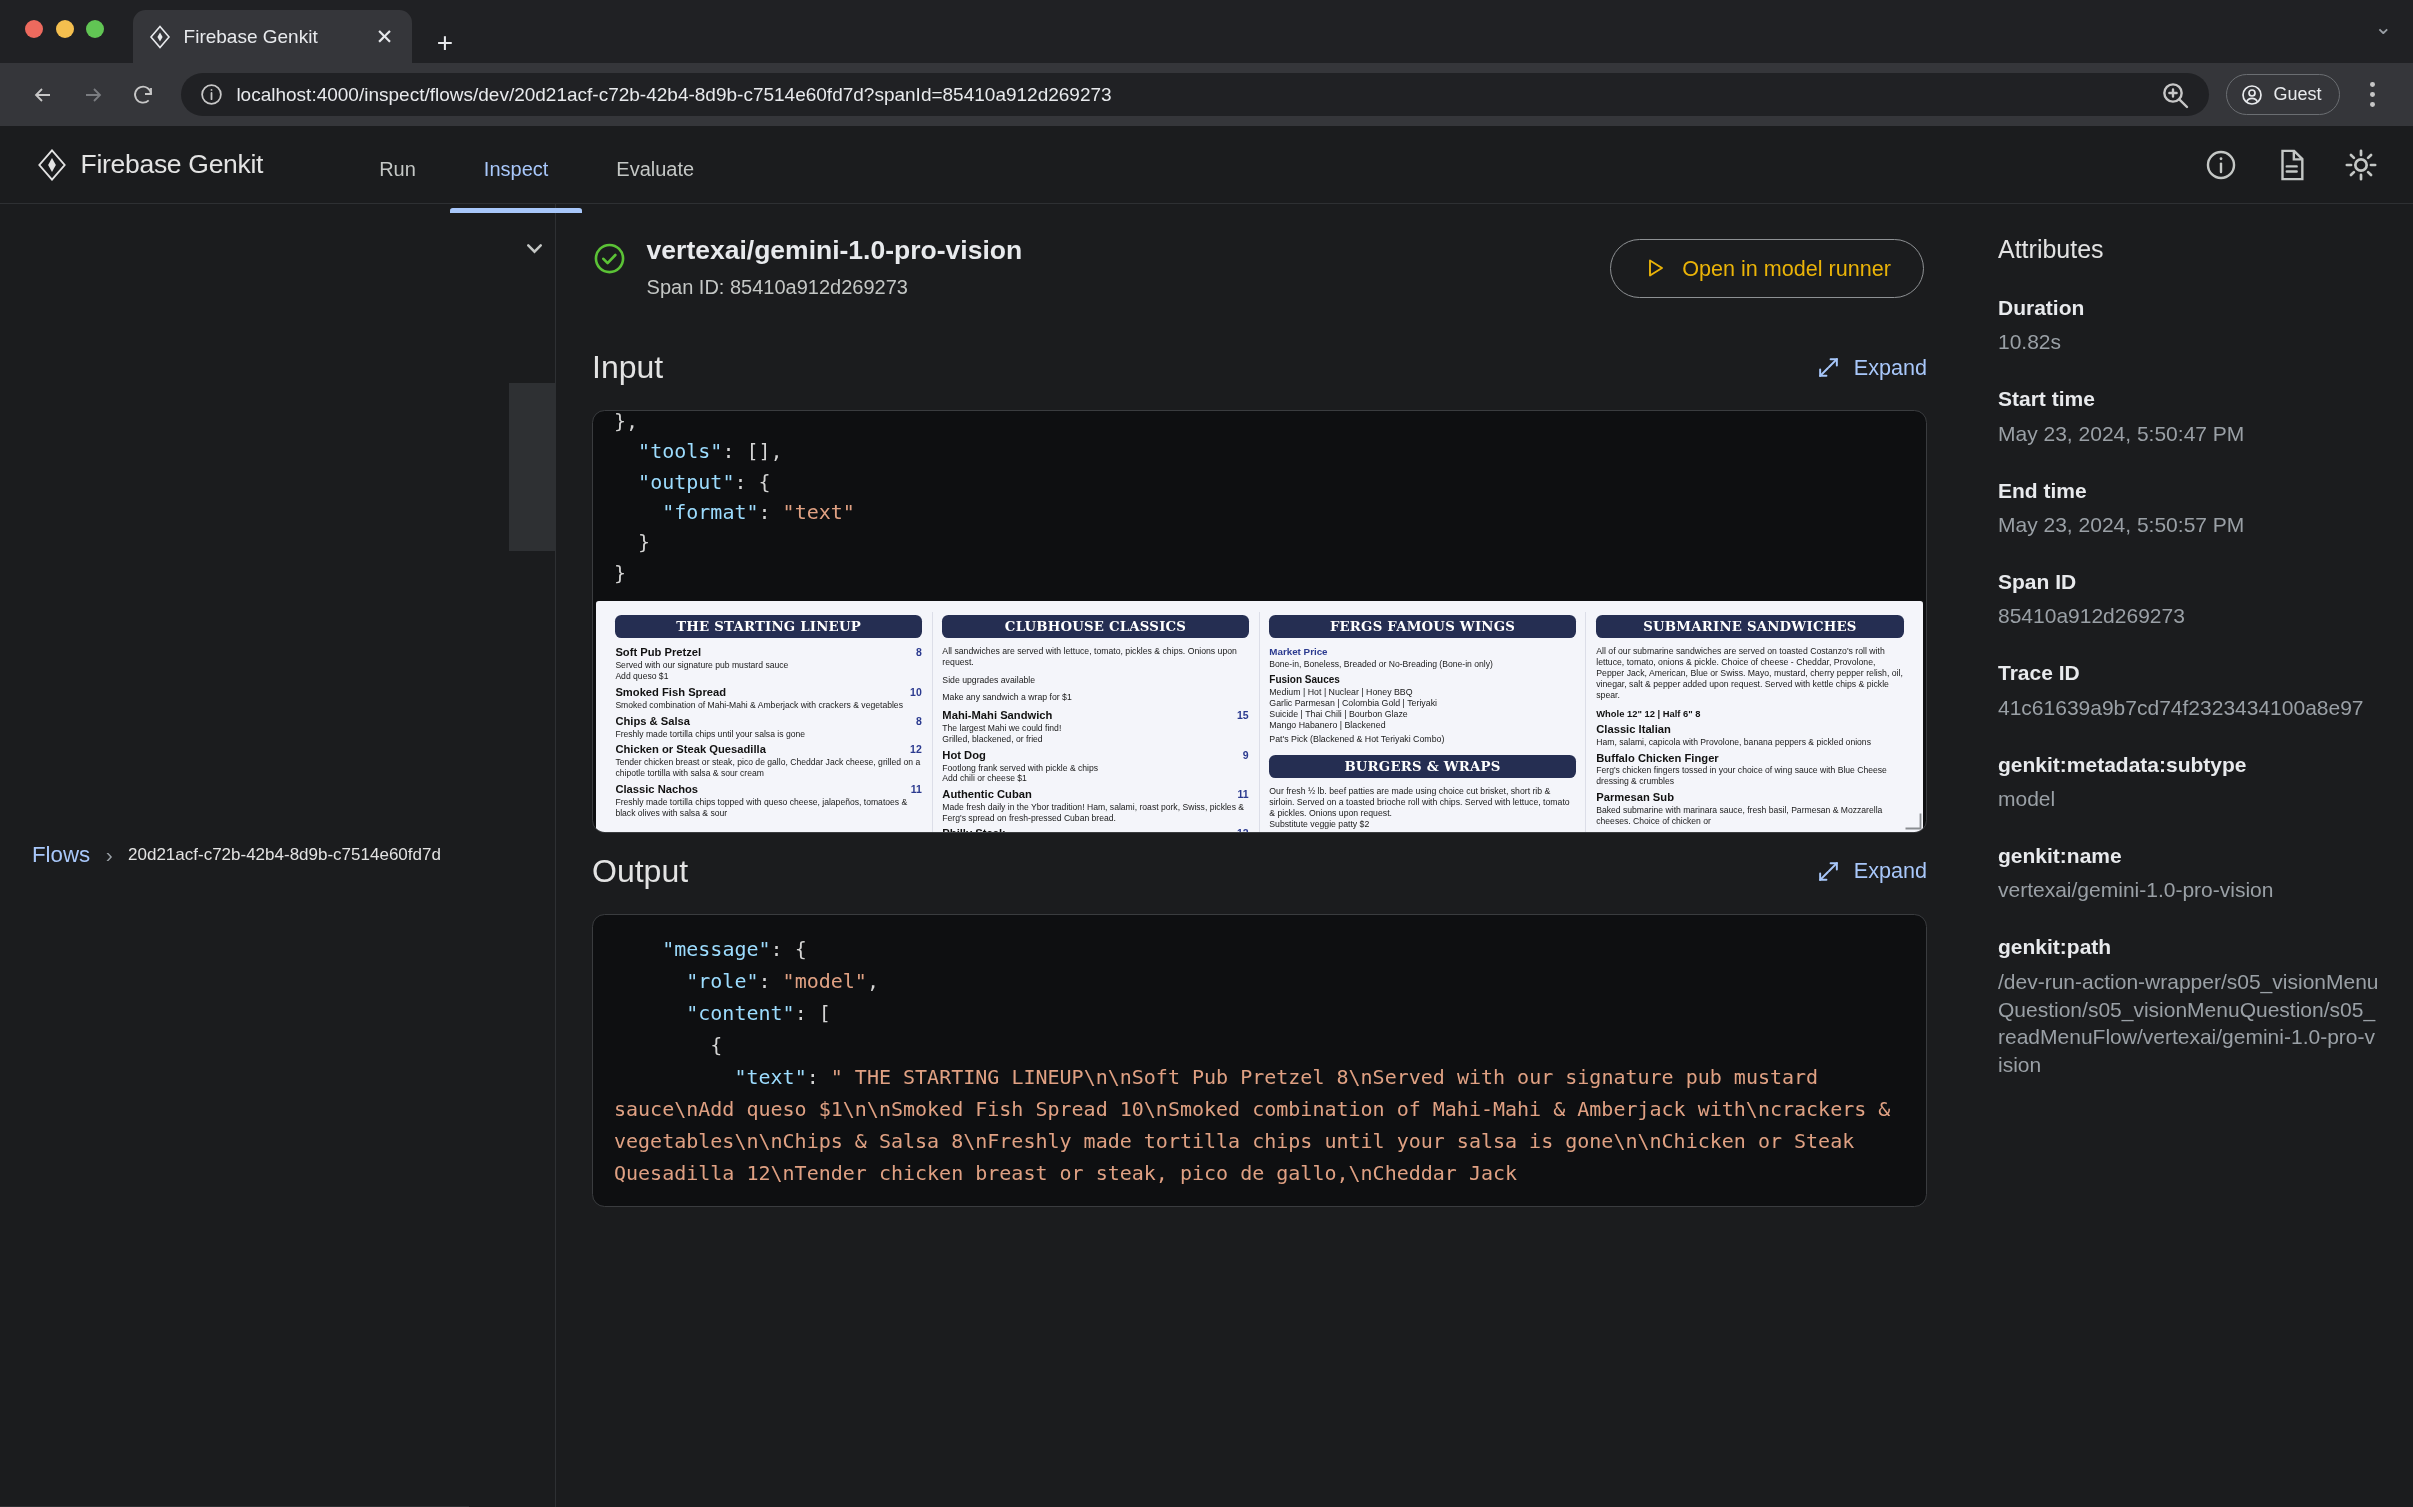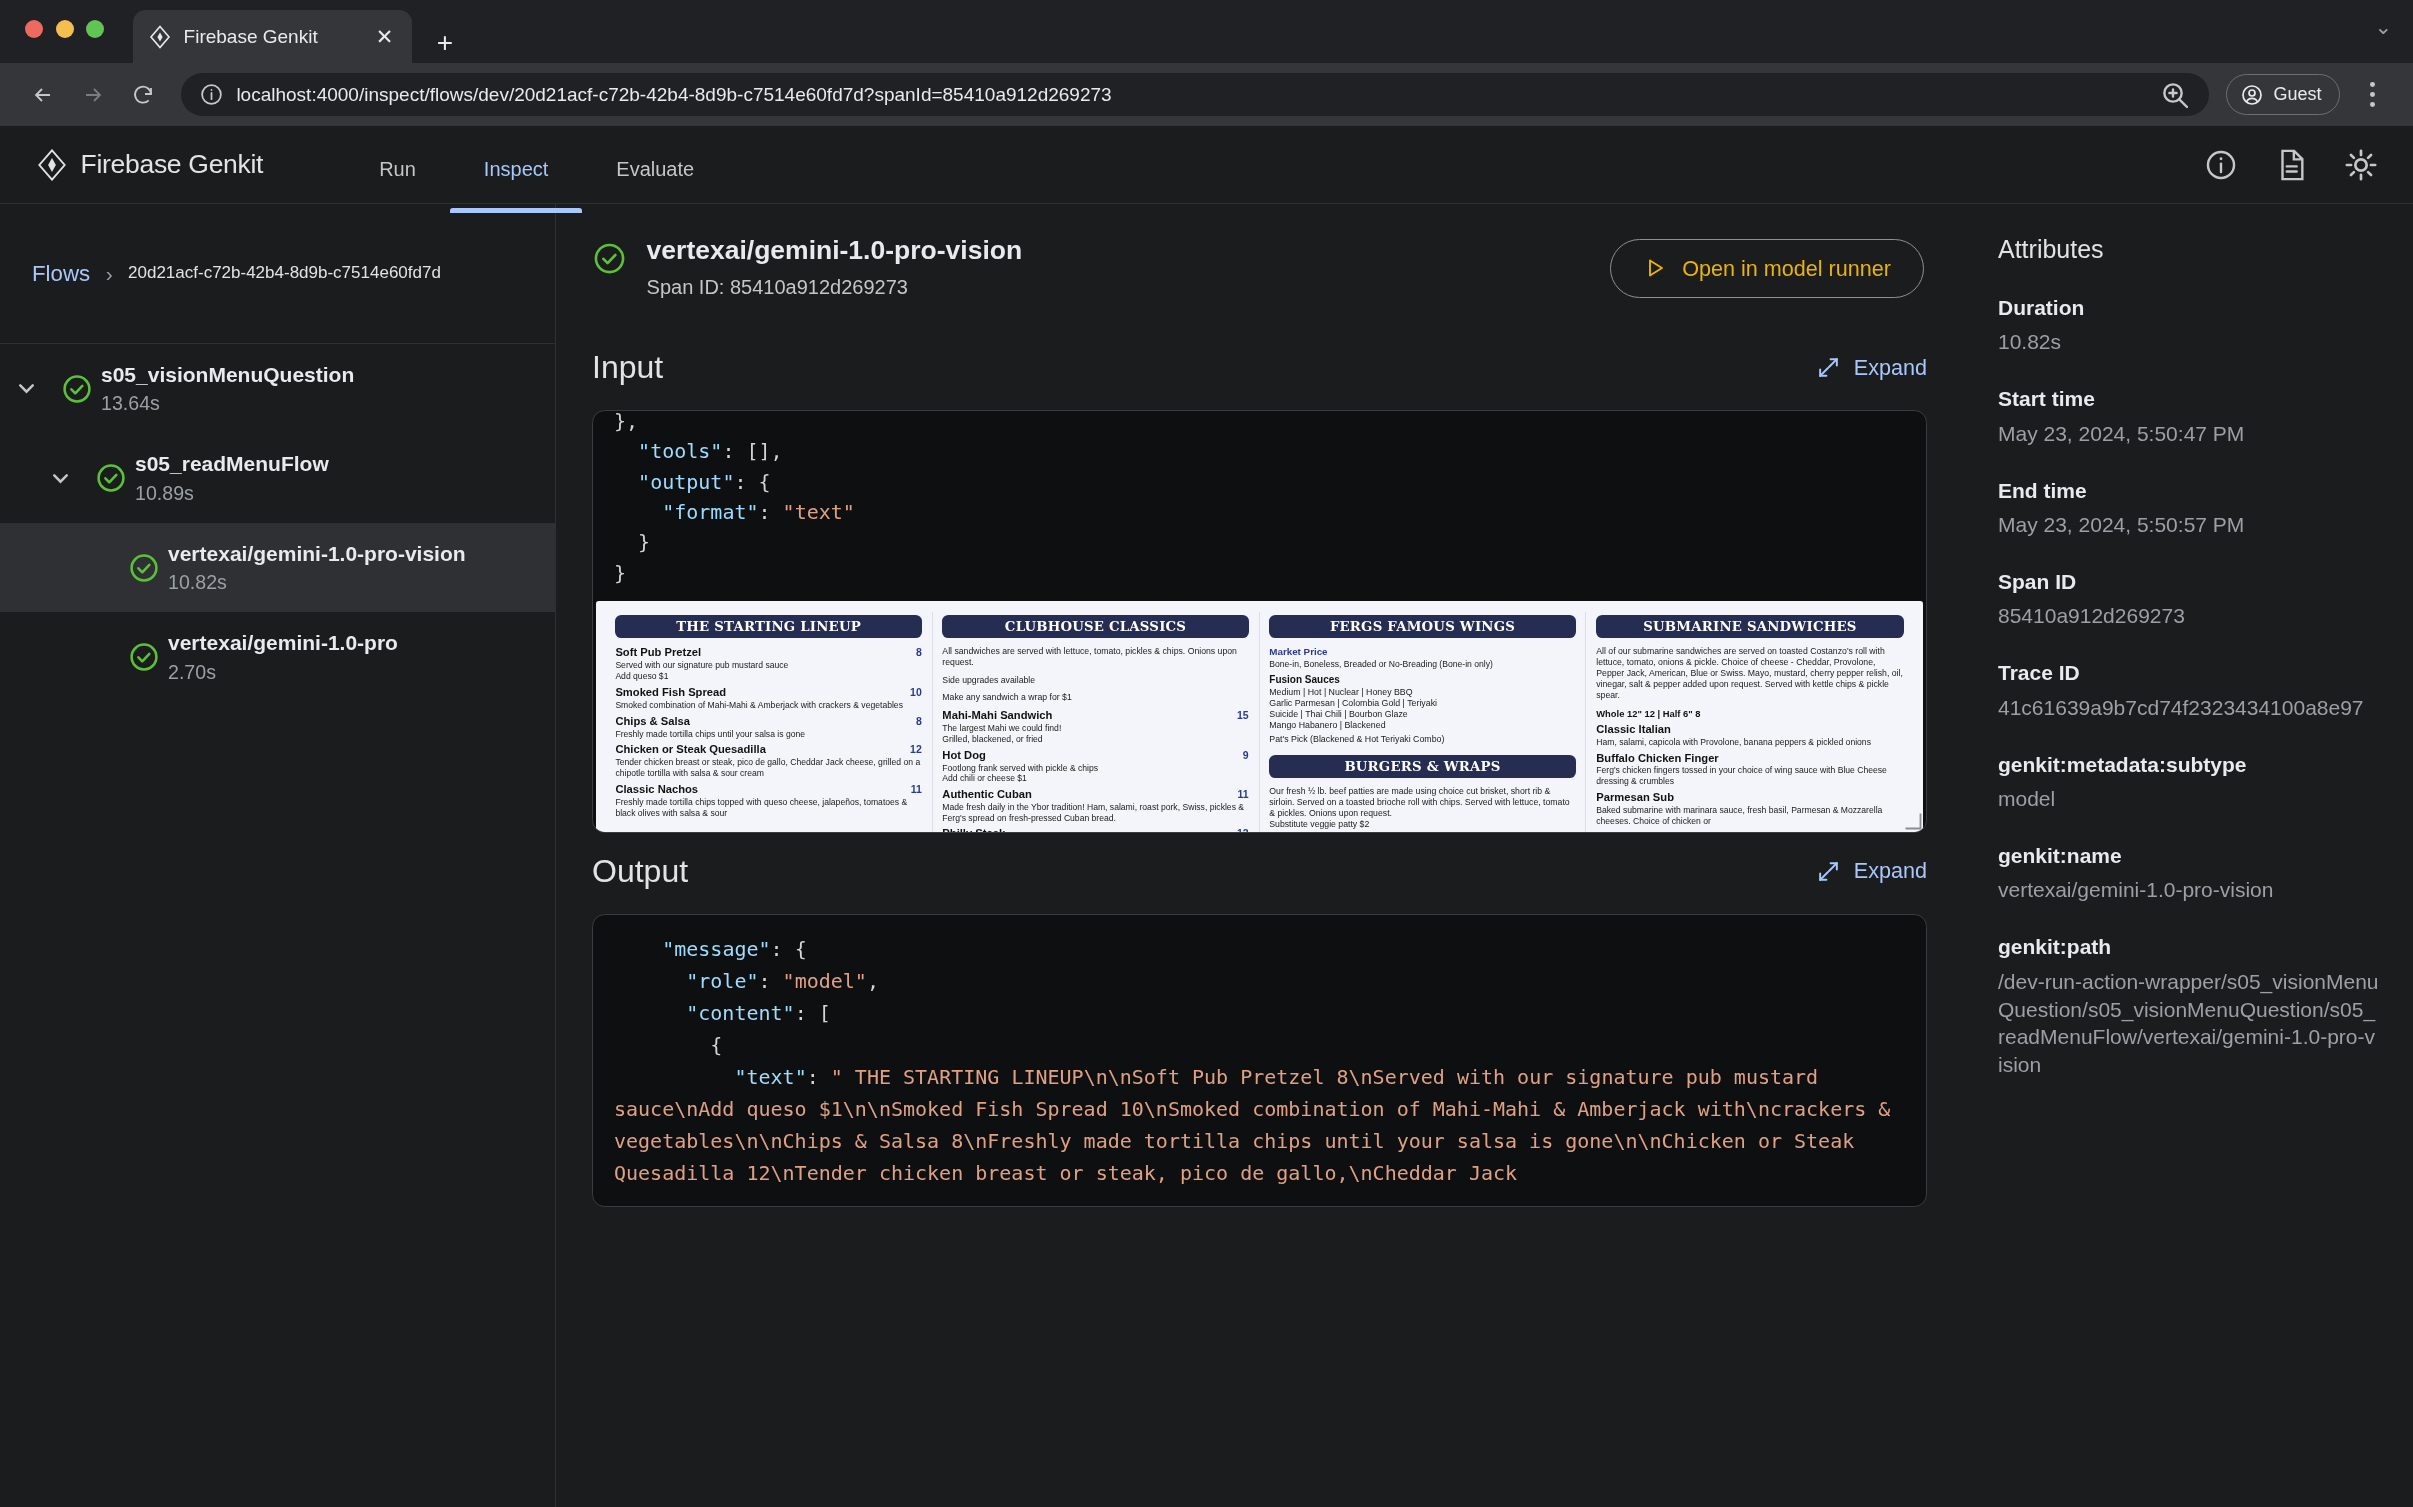--- a/index.html
+++ b/index.html
@@ -68,21 +68,21 @@
   .nav-tab.active { color:#A8C7FA; }
   .nav-tab.active::after {
     content:""; position:absolute; left:0; right:0; bottom:0; height:4.2px; background:#A8C7FA; border-radius:2.8px 2.8px 0 0;
   }
   .header-actions { margin-left:auto; display:flex; align-items:center; gap:36px; }
   .hicon { width:34px; height:34px; color:#C4C7C5; }
 
   .body-row { flex:1; display:flex; min-height:0; }
 
   
-  .sidebar { width: 556px; flex:0 0 556px; background:#1B1C1E; border-right:0.7px solid #2E3033; display:flex; flex-direction:column; min-height:0;}
+  .sidebar { width: 556px; flex:0 0 556px; background:#1B1C1E; border-right:0.7px solid #2E3033; display:flex; min-height:0;gap:40px;}
   .breadcrumb {
     padding: 32px 28px 32px 32px; display:flex; align-items:center; gap:15.4px;
     border-bottom: 0.7px solid #2E3033; min-height: 140px;
   }
   .bc-flows { color:#A8C7FA; font-size:22.3px; flex:0 0 auto; }
   .bc-sep { color:#9AA0A6; font-size:21px; flex:0 0 auto; }
   .bc-id { color:#E3E3E3; font-size:17px; line-height:1.35; word-break:break-all; }
 
   .tree { flex:1; overflow:hidden; }
   .node { display:flex; align-items:center; gap:0; padding: 18px 14px 18px 0; cursor:pointer; }

